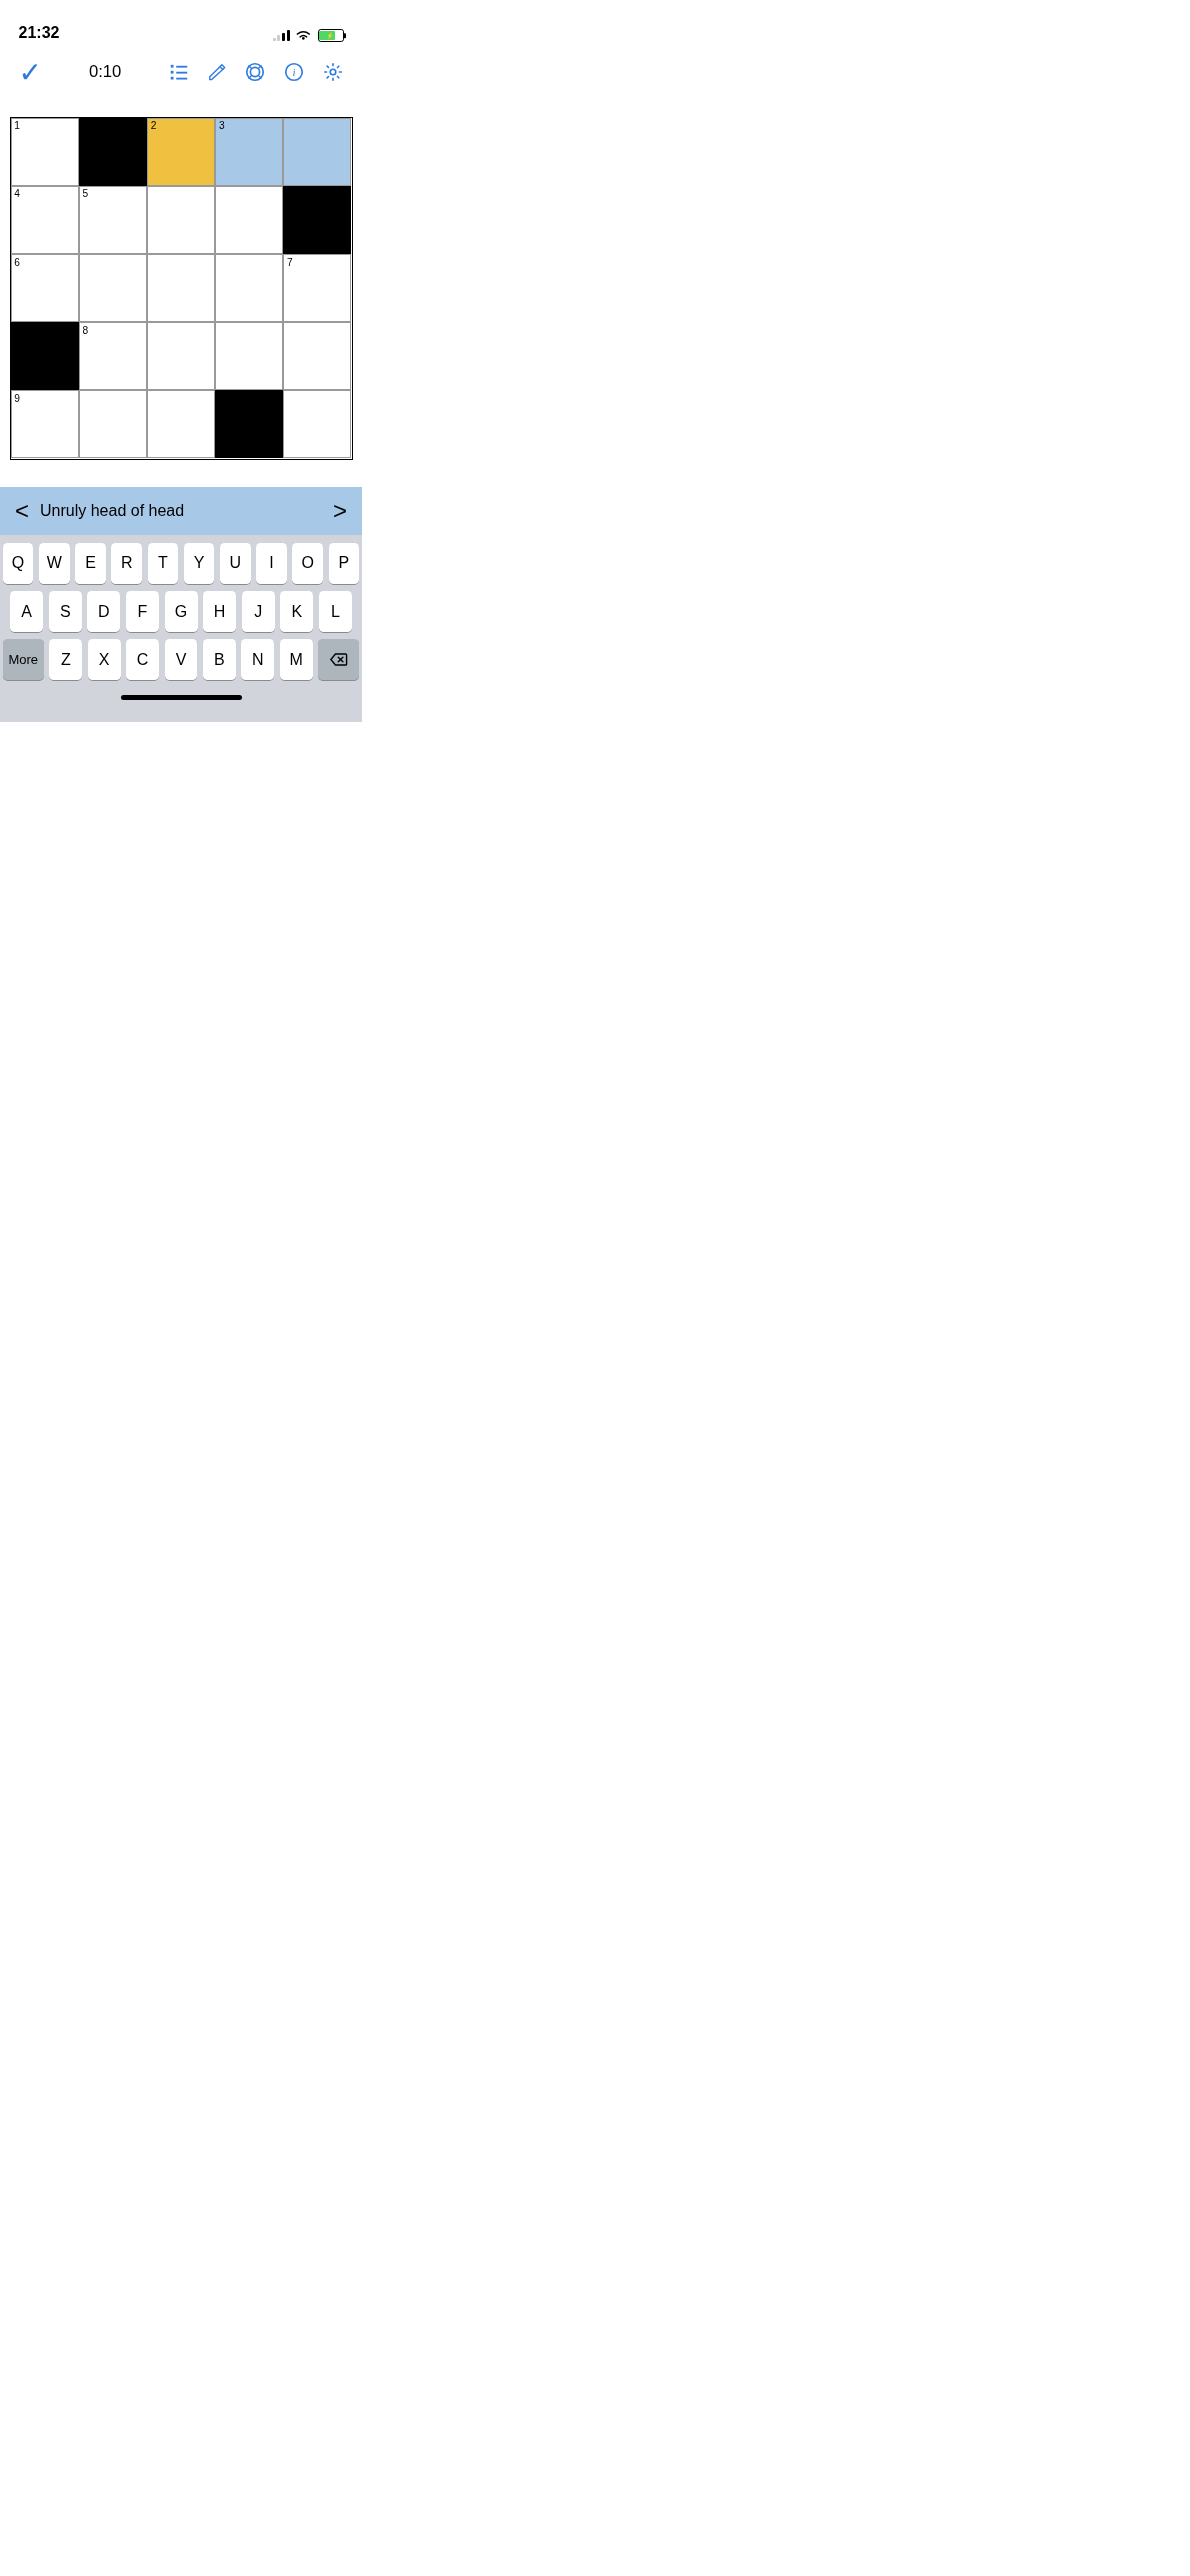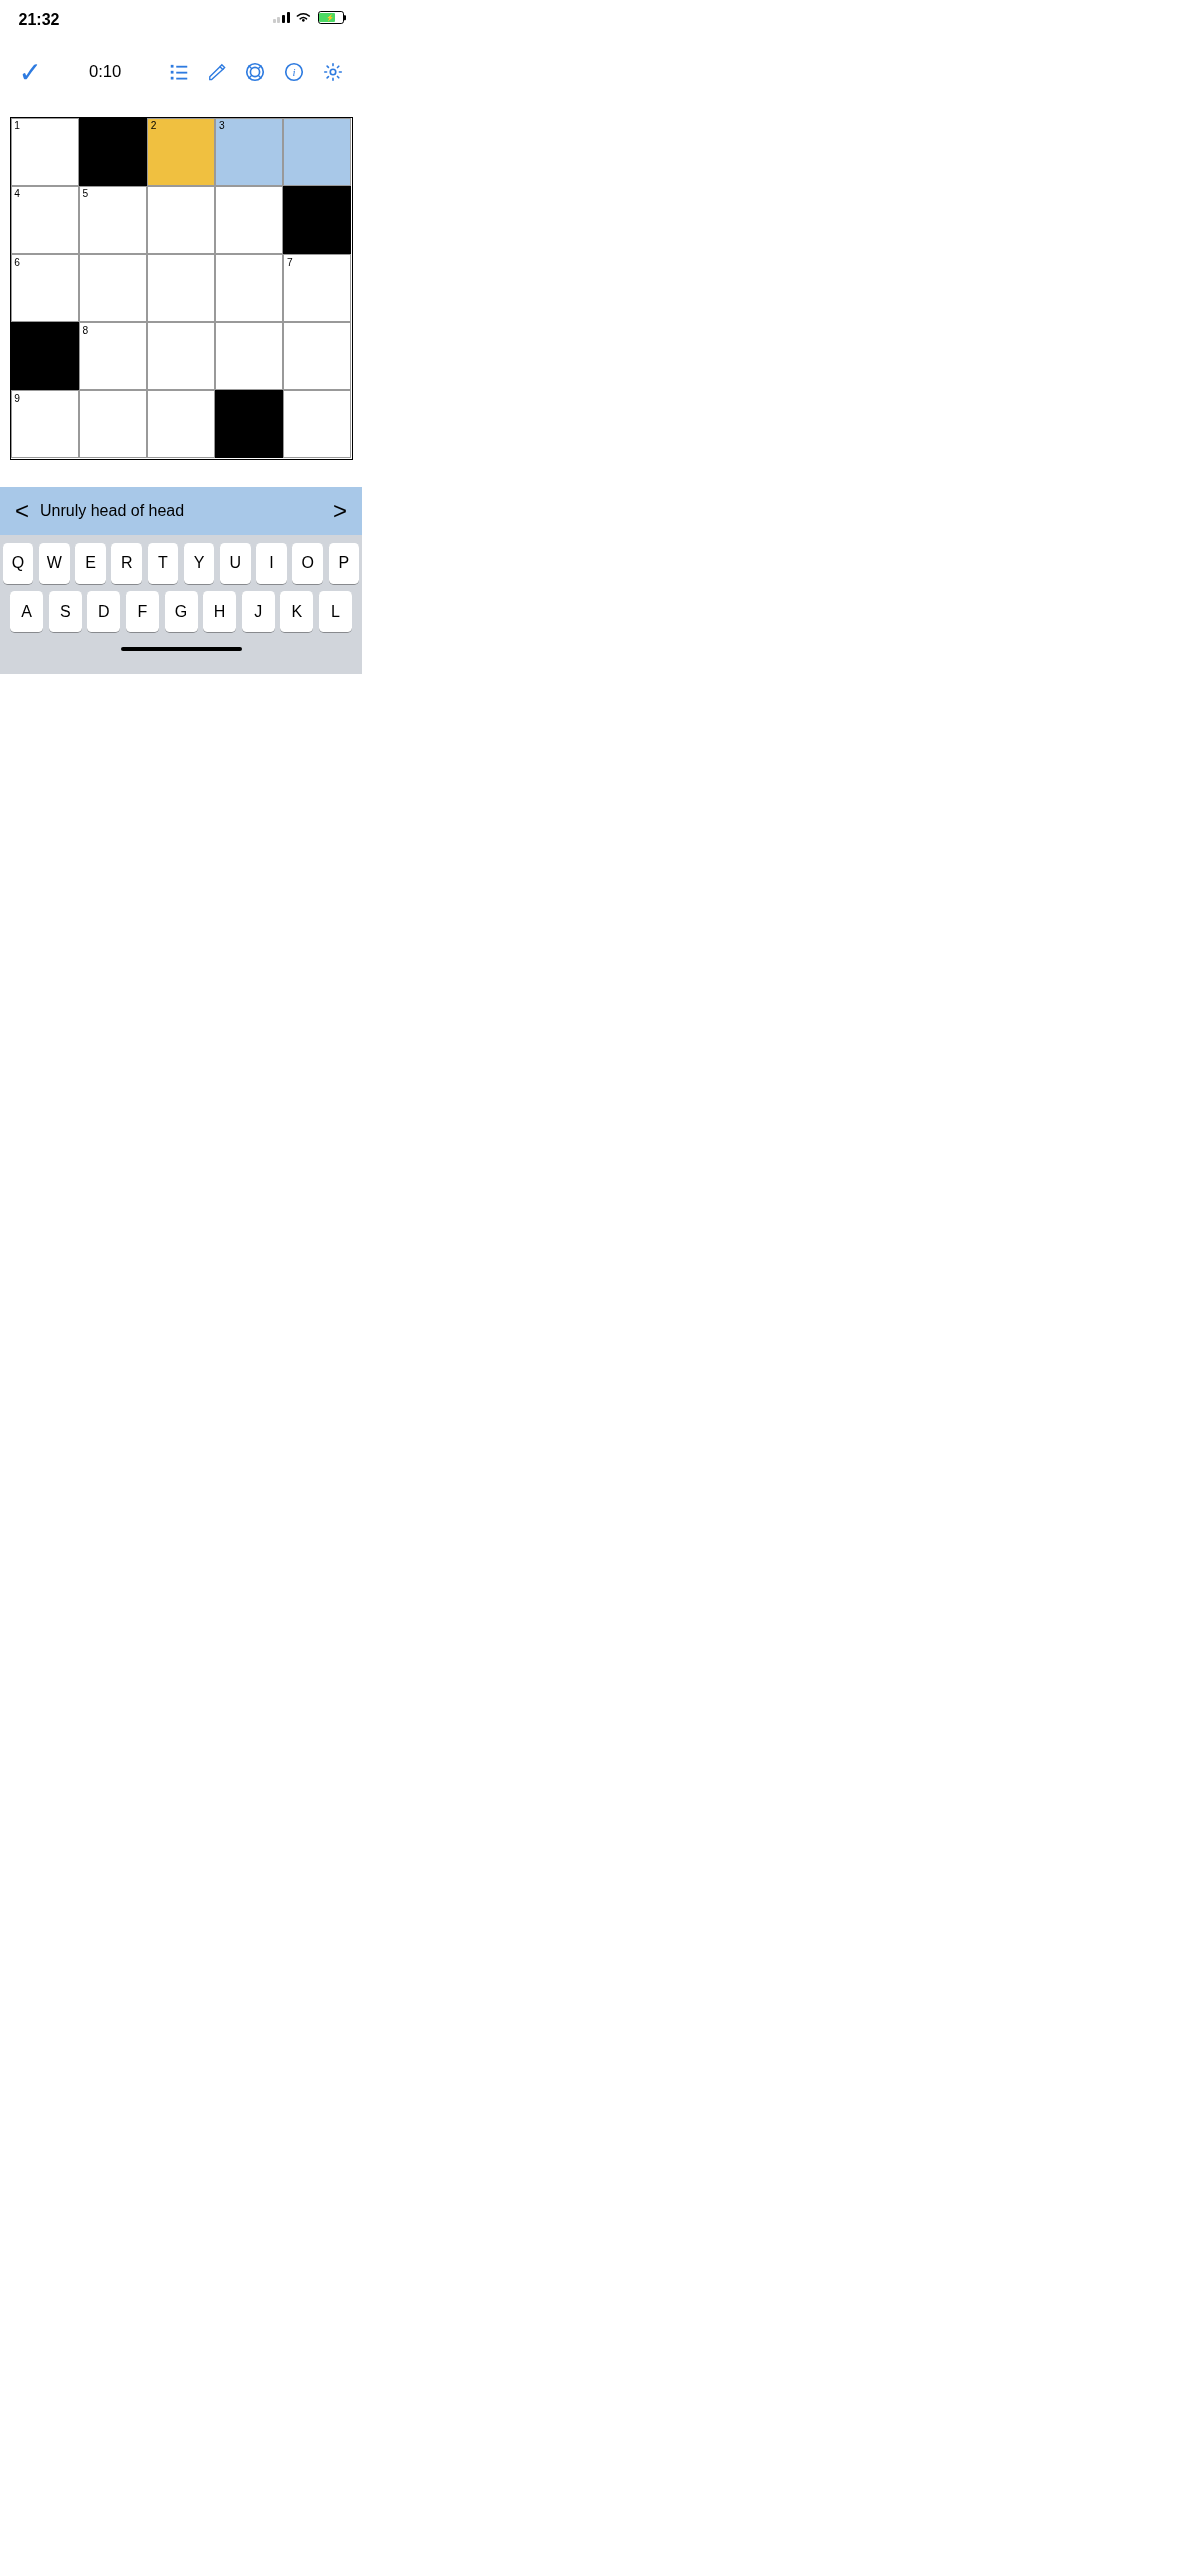--- a/index.html
+++ b/index.html
@@ -10,21 +10,21 @@
       min-height: 783px;
       background: #fff;
       font-family: -apple-system, BlinkMacSystemFont, 'Helvetica Neue', sans-serif;
       overflow-x: hidden;
     }
 
     
     .status-bar {
       display: flex;
       justify-content: space-between;
-      align-items: flex-start;
+      align-items: flex-end;
       padding: 11px 18.5px 3.7px 18.5px;
       height: 46px;
     }
     .status-time {
       font-size: 16px;
       font-weight: 600;
       color: #000;
     }
     .status-icons {
       display: flex;
@@ -356,17 +356,34 @@
       <button class="key">A</button>
       <button class="key">S</button>
       <button class="key">D</button>
       <button class="key">F</button>
       <button class="key">G</button>
       <button class="key">H</button>
       <button class="key">J</button>
       <button class="key">K</button>
       <button class="key">L</button>
     </div>
+  <div class="keyboard-row" id="keyboard-row-2">
+      <button class="key special">More</button>
+      <button class="key">Z</button>
+      <button class="key">X</button>
+      <button class="key">C</button>
+      <button class="key">V</button>
+      <button class="key">B</button>
+      <button class="key">N</button>
+      <button class="key">M</button>
+      <button class="key special delete-key">
+        <svg width="18.5" height="15" viewBox="0 0 20 16" fill="none">
+          <path d="M7 2H18a1 1 0 011 1v10a1 1 0 01-1 1H7L2 8z" stroke="#000" stroke-width="1.5" fill="none"></path>
+          <line x1="10" y1="5.5" x2="15" y2="10.5" stroke="#000" stroke-width="1.5" stroke-linecap="round"></line>
+          <line x1="15" y1="5.5" x2="10" y2="10.5" stroke="#000" stroke-width="1.5" stroke-linecap="round"></line>
+        </svg>
+      </button>
+    </div>
   <div class="home-indicator">
     <div class="home-bar"></div>
   </div>
 </div>
 
 
 </body></html>

